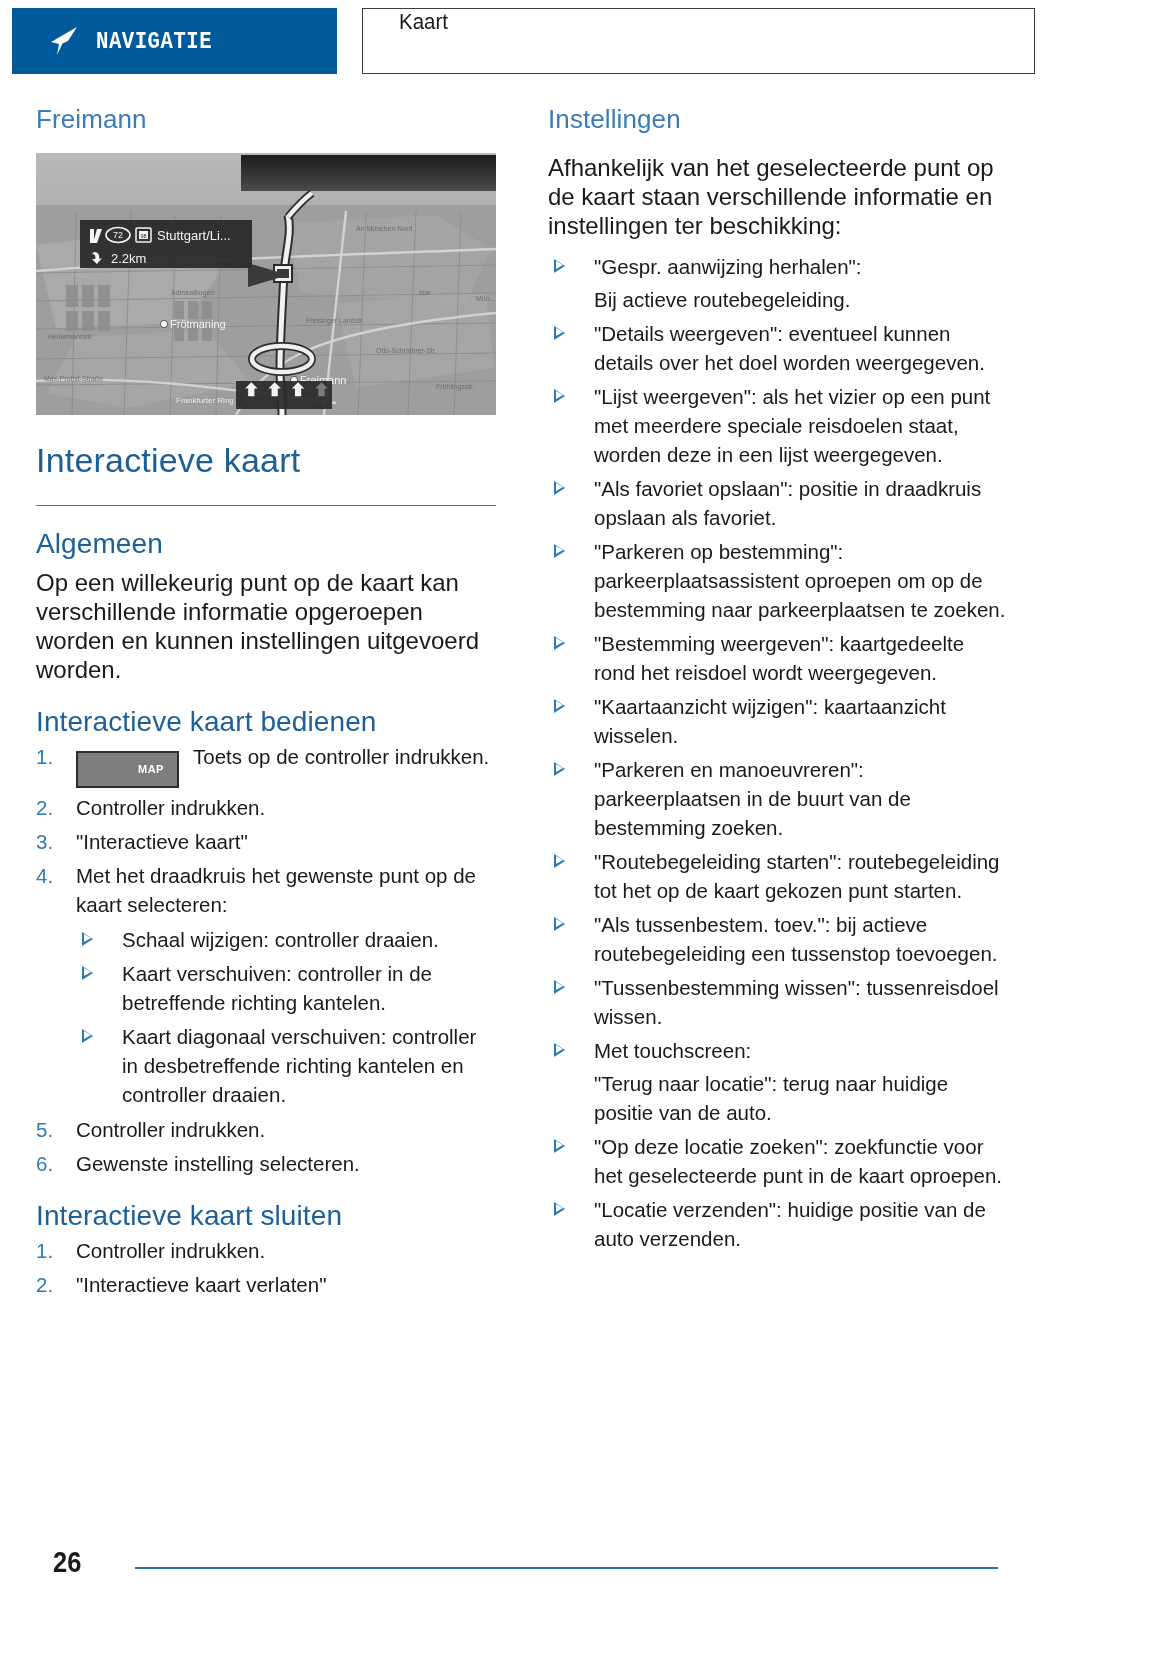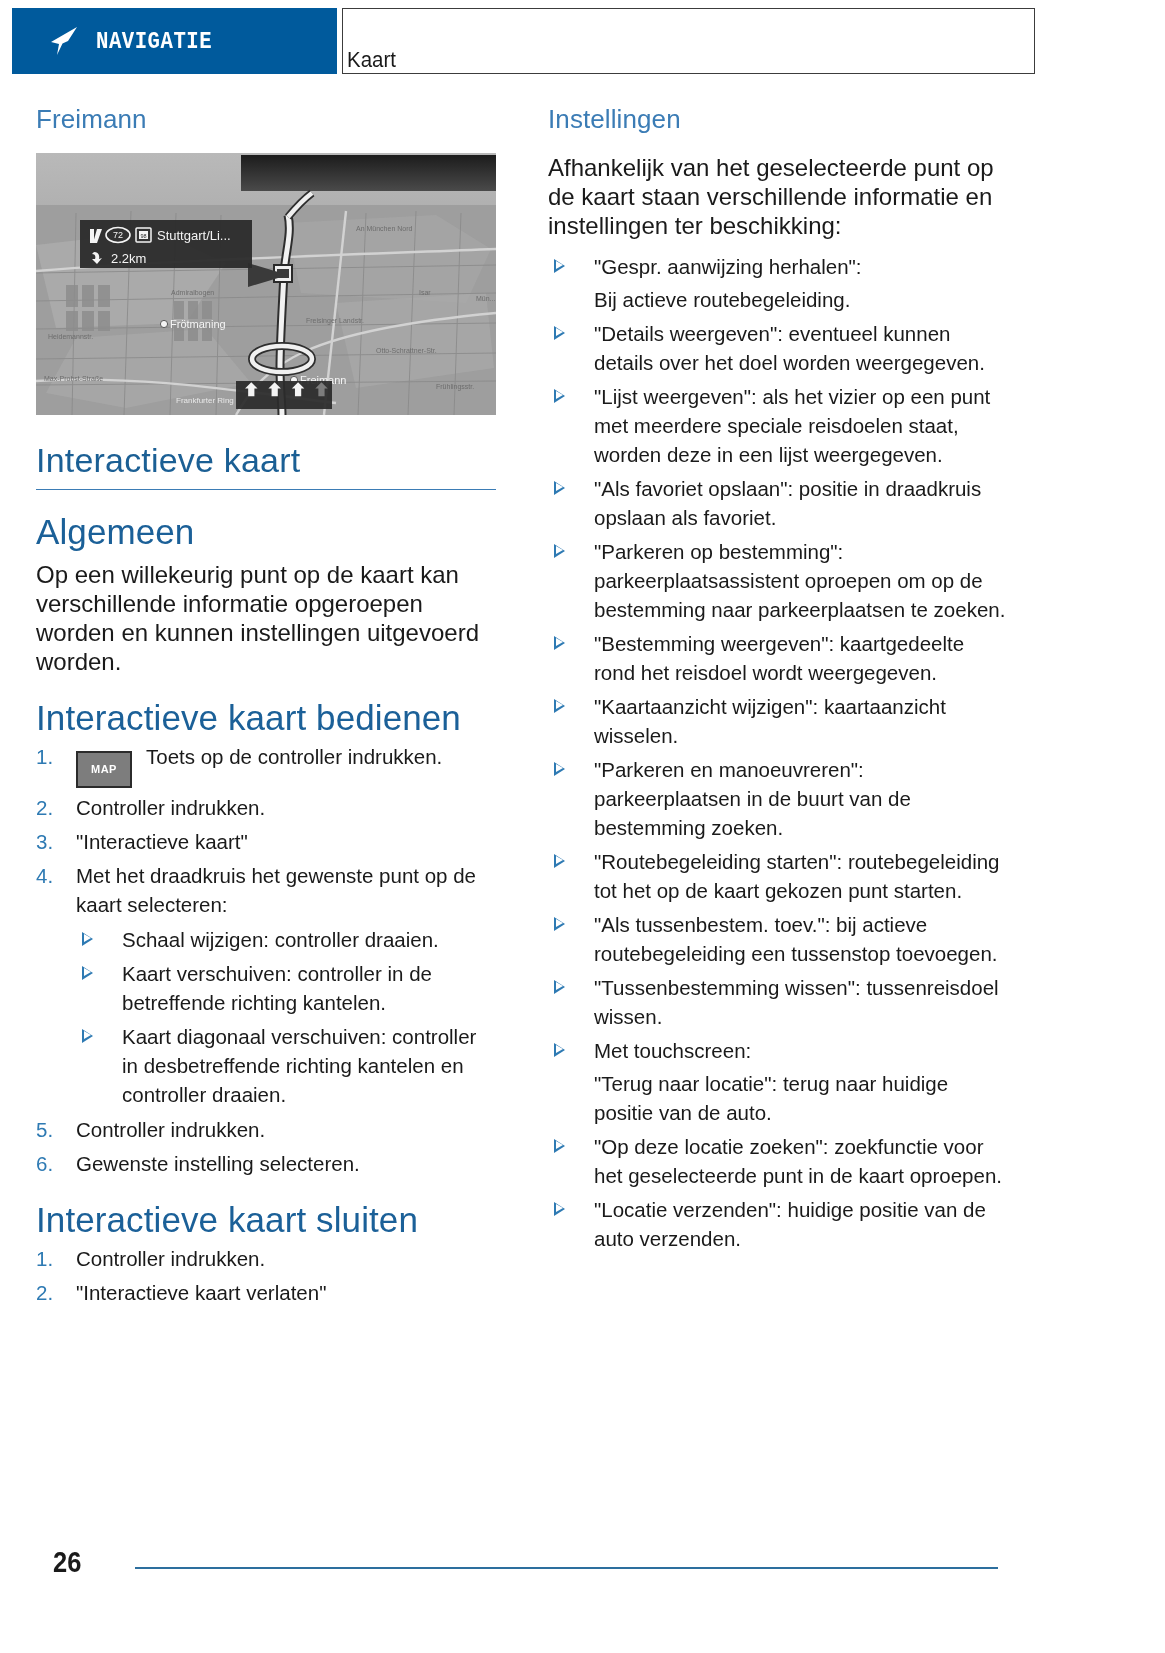--- a/index.html
+++ b/index.html
@@ -46,29 +46,29 @@
   .header-tag-label {
     color: #ffffff;
     font-size: 24px;
     font-weight: bold;
     letter-spacing: 0.6px;
     transform: scaleX(0.86);
     transform-origin: left center;
   }
   .header-title-box {
     position: absolute;
-    left: 342px;
+    left: 362px;
     top: 0;
     right: 0;
     height: 66px;
     border: 1.5px solid #3c3c3c;
     box-sizing: border-box;
     display: flex;
-    align-items: flex-end;
-    padding-left: 4px;
+    align-items: flex-start;
+    padding-left: 36px;
   }
   .header-title-text {
     font-size: 22px;
     color: #1a1a1a;
     transform: scaleX(0.93);
     transform-origin: left center;
   }
 
   
   .page-body {
@@ -91,26 +91,26 @@
     font-weight: normal;
     color: #3b7cb5;
     margin: 0 0 18px 0;
     letter-spacing: 0.1px;
   }
   h1.chapter-head {
     font-size: 34px;
     font-weight: normal;
     color: #1b5f94;
     margin: 0;
-    padding-bottom: 9px;
+    padding-bottom: 25px;
     border-bottom: 1.6px solid #3b7cb5;
     letter-spacing: 0.2px;
   }
   h2.sub-head {
-    font-size: 35px;
+    font-size: 28px;
     font-weight: normal;
     color: #1b6098;
     margin: 22px 0 8px 0;
     letter-spacing: 0.1px;
   }
   h2.sub-head.tight { margin-bottom: 2px; }
 
   p.body-text {
     font-size: 24px;
     line-height: 29px;
@@ -146,20 +146,21 @@
     background: #7d7d7d;
     border: 2px solid #2b2b2b;
     vertical-align: -9px;
     margin-right: 14px;
     text-align: center;
     line-height: 33px;
     color: #ffffff;
     font-size: 11px;
     font-weight: bold;
     letter-spacing: 0.5px;
+    padding-left: 47px;
   }
 
   
   ul.tri-list {
     list-style: none;
     margin: 0;
     padding: 0;
   }
   ul.tri-list > li {
     position: relative;

